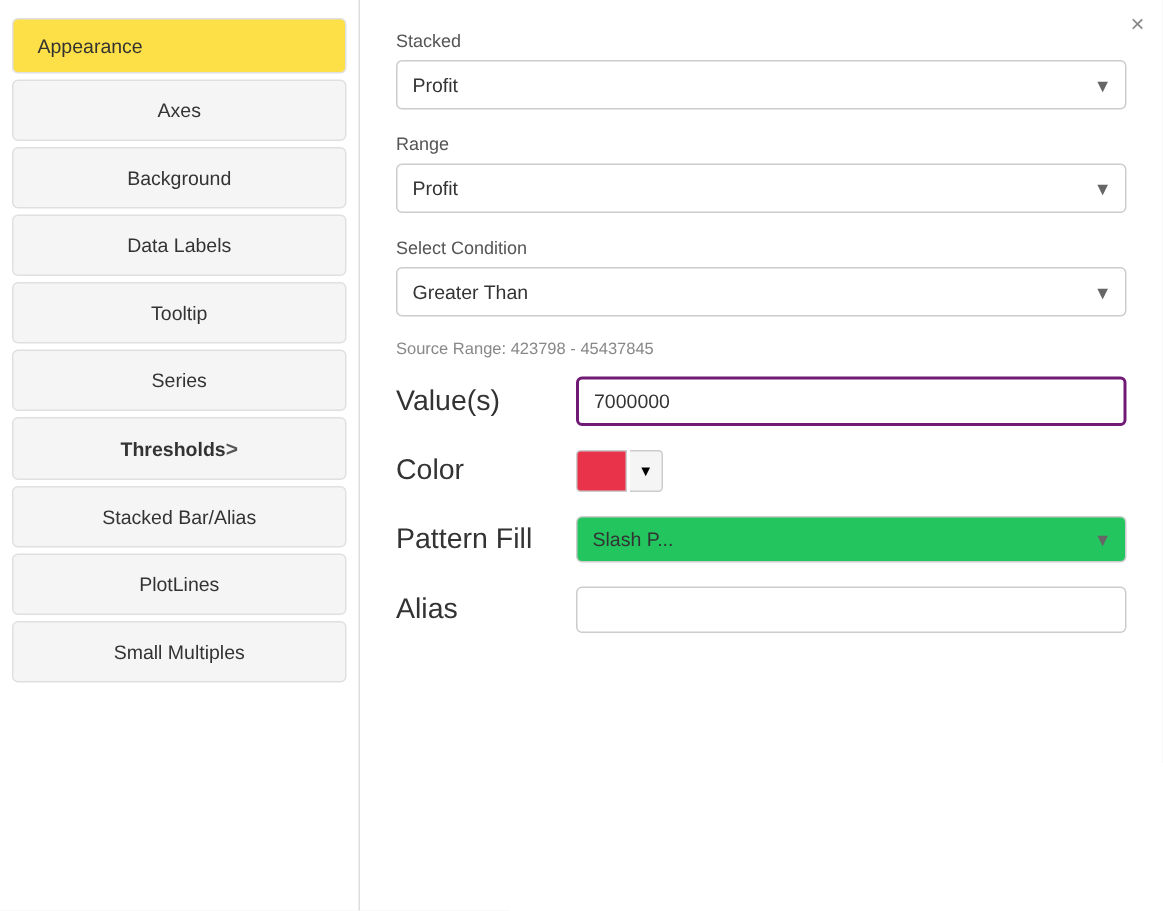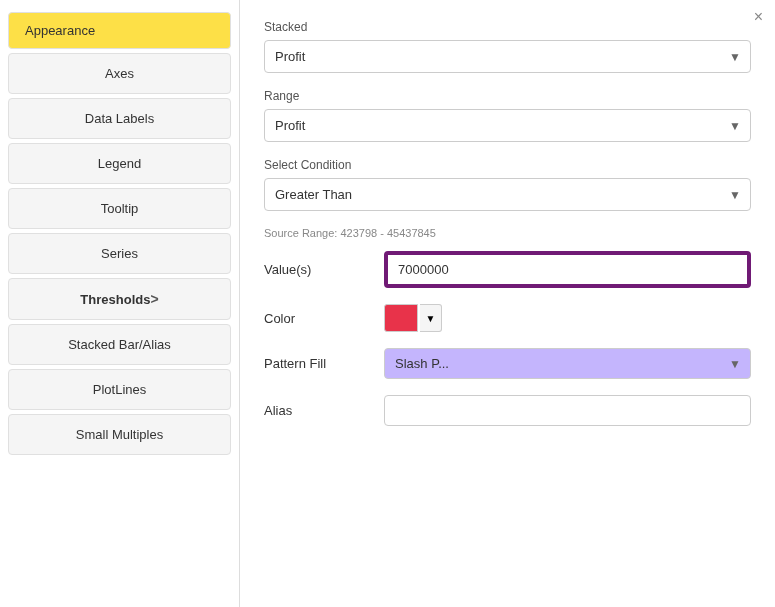--- a/index.html
+++ b/index.html
@@ -110,33 +110,33 @@
     }
 
     .inline-field {
       display: flex;
       align-items: center;
       margin-bottom: 16px;
     }
 
     .inline-label {
       width: 120px;
-      font-size: 13px;
+      font-size: 19px;
       color: #333;
       flex-shrink: 0;
     }
 
     .inline-control {
       flex: 1;
     }
 
     .text-input {
       width: 100%;
       padding: 7px 10px;
-      border: 4px solid #701a75;
+      border: 2px solid #701a75;
       border-radius: 4px;
       font-size: 13px;
       color: #333;
     }
 
     .color-picker-wrapper {
       display: flex;
       align-items: center;
       gap: 2px;
     }
@@ -167,21 +167,21 @@
     .pattern-select-wrapper {
       position: relative;
       width: 100%;
     }
 
     .pattern-select {
       width: 100%;
       padding: 7px 32px 7px 10px;
       border: 1px solid #ccc;
       border-radius: 4px;
-      background: #c4b5fd;
+      background: #22c55e;
       appearance: none;
       font-size: 13px;
       color: #333;
       cursor: pointer;
     }
 
     .alias-input {
       width: 100%;
       padding: 7px 10px;
       border: 1px solid #ccc;
@@ -206,24 +206,24 @@
 
 <div class="sidebar">
   <div class="sidebar-partial">
     <span>Appearance</span>
   </div>
 
   <div class="sidebar-item">
     <span>Axes</span>
   </div>
   <div class="sidebar-item">
+    <span>Background</span>
+  </div>
+  <div class="sidebar-item">
     <span>Data Labels</span>
-  </div>
-  <div class="sidebar-item">
-    <span>Legend</span>
   </div>
   <div class="sidebar-item">
     <span>Tooltip</span>
   </div>
   <div class="sidebar-item">
     <span>Series</span>
   </div>
   <div class="sidebar-item active">
     <span>Thresholds</span>
     <span class="arrow">&gt;</span>

